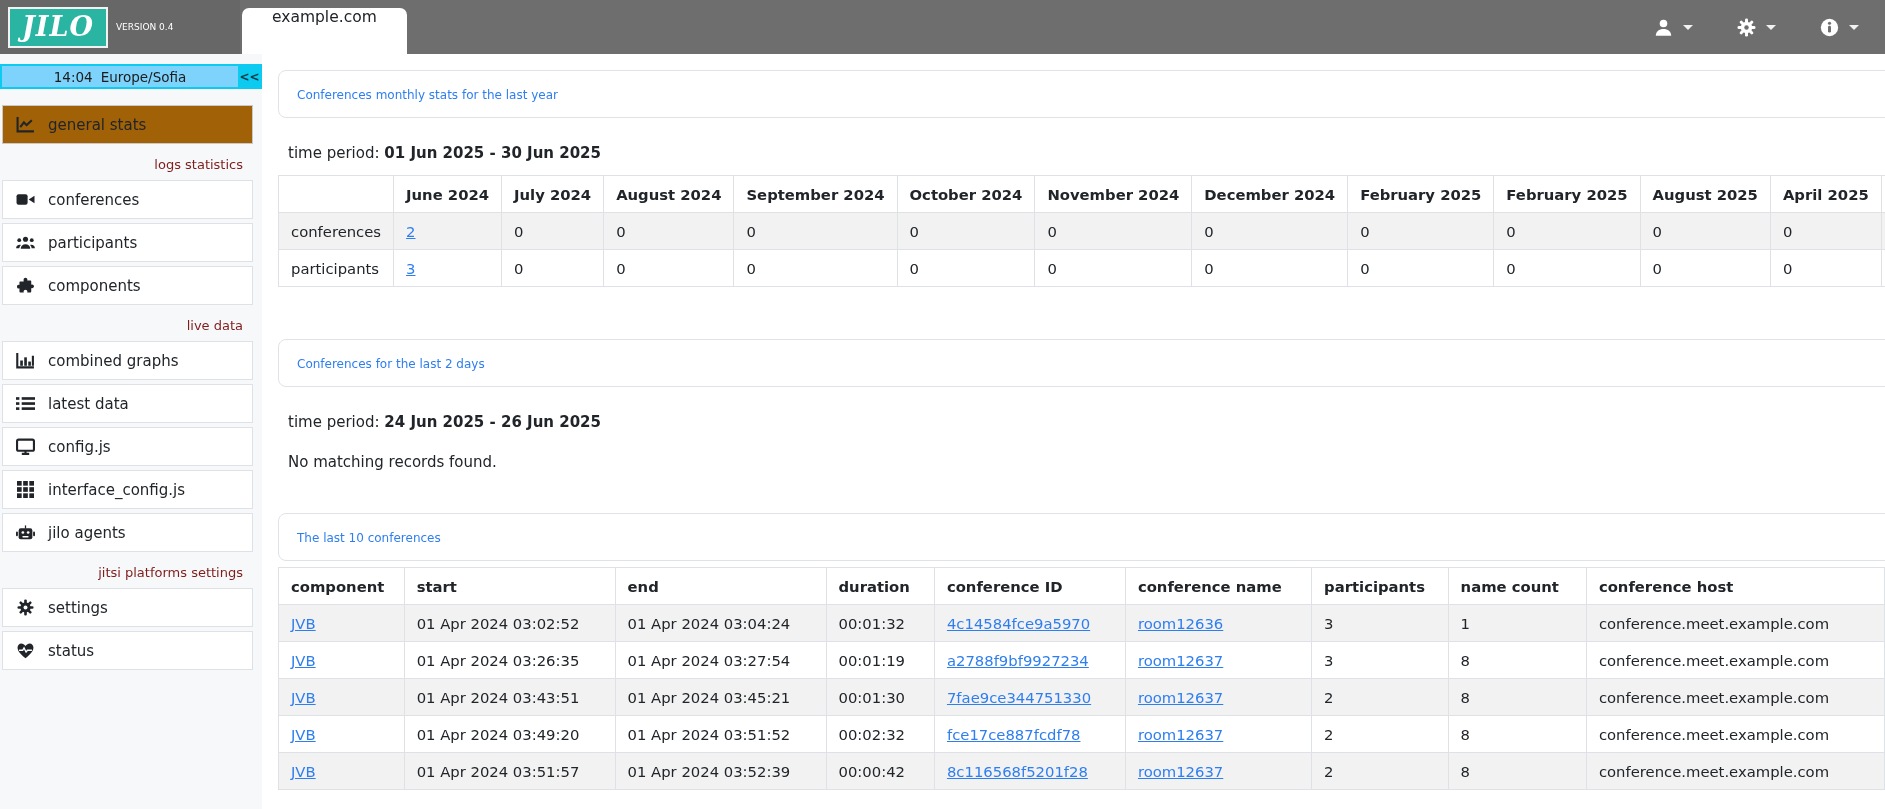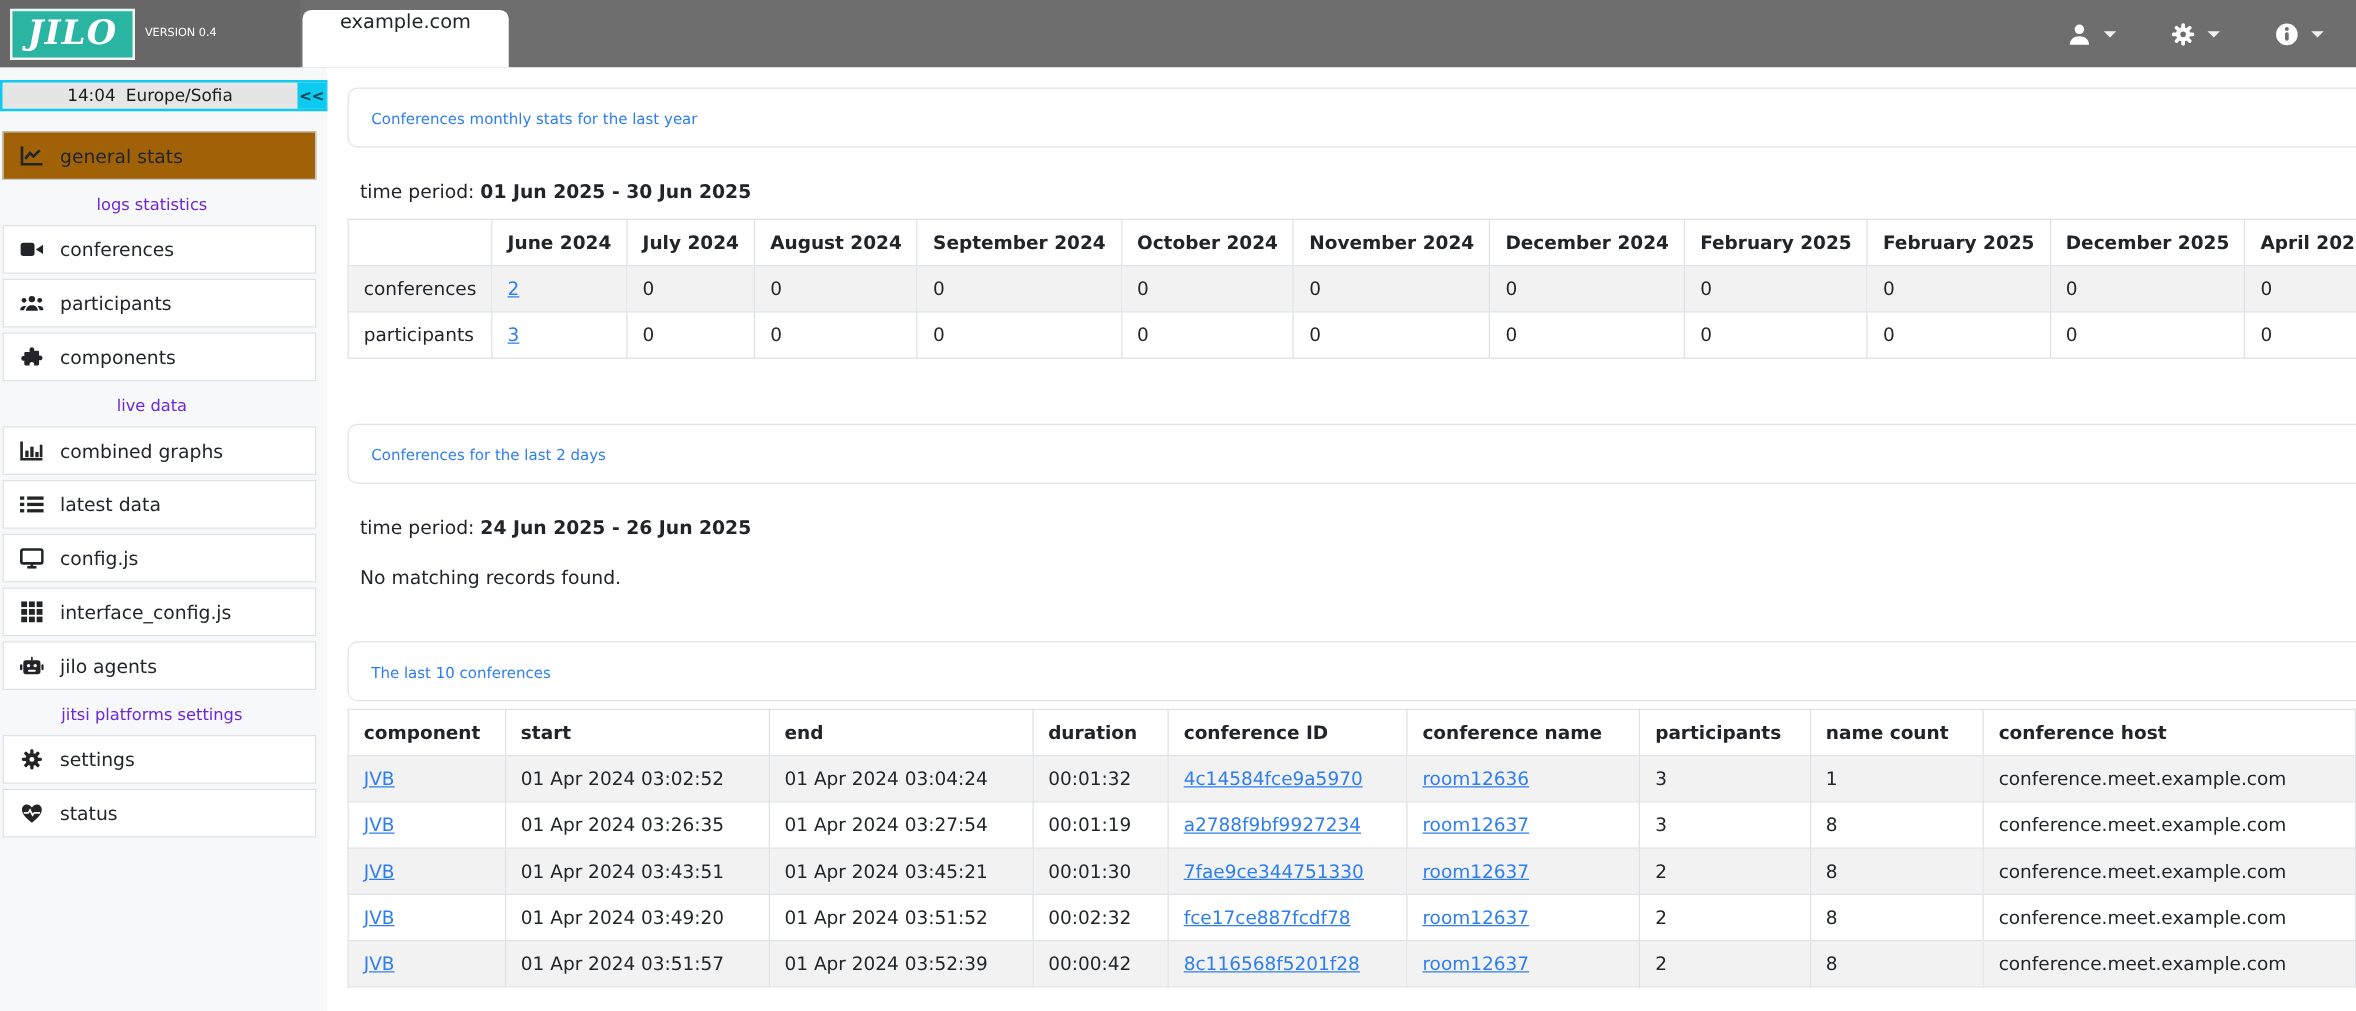--- a/index.html
+++ b/index.html
@@ -13,29 +13,29 @@
   .logo-text { font-family:"DejaVu Serif","Liberation Serif",serif; font-style:italic; font-weight:bold; font-size:27px; color:#fff; letter-spacing:1px; }
   .version { color:#fff; font-size:9px; margin-left:8px; white-space:nowrap; }
   .tab { position:absolute; left:242px; top:8px; height:46px; background:#fff; border-radius:7px 7px 0 0; padding:0 30px; display:flex; align-items:flex-start; font-size:15.5px; color:#212529; }
   .topbar-right { position:absolute; right:0; top:0; height:54px; display:flex; align-items:center; gap:44px; padding-right:26px; }
   .menu-trigger { display:flex; align-items:center; gap:10px; cursor:pointer; }
   .ticon { width:19px; height:19px; display:block; }
   .caret { width:0; height:0; border-left:5px solid transparent; border-right:5px solid transparent; border-top:5px solid #fff; opacity:.9; }
 
   
   .sidebar { position:absolute; top:54px; left:0; bottom:0; width:262px; background:#f7f8f9; }
-  .clock { margin-top:10px; width:263px; height:25px; border:2px solid #0dcaf0; background:#e5e5e5; display:flex; align-items:stretch; }
+  .clock { margin-top:10px; width:263px; height:25px; border:2px solid #0dcaf0; background:#7dd3fc; display:flex; align-items:stretch; }
   .clock-text { flex:1; display:flex; align-items:center; justify-content:center; gap:8px; font-size:13.5px; color:#1b1b1b; }
   .clock-btn { width:23px; background:#0dcaf0; color:#0a3a44; font-size:12px; font-weight:bold; display:flex; align-items:center; justify-content:center; cursor:pointer; }
   .nav { margin-top:16px; }
   .nav-item { width:251px; margin:0 0 4px 2px; background:#fff; border:1px solid #dee2e6; height:39px; display:flex; align-items:center; gap:13px; padding-left:13px; font-size:15px; color:#212529; cursor:pointer; }
   .nav-item.active { background:#a16207; border-color:#c9c9c9;text-align:right; }
   .nav-icon { width:19px; height:17px; display:flex; align-items:center; justify-content:center; color:#212529; flex:none; }
   .nav-icon svg { width:100%; height:100%; }
-  .section-label { width:253px; text-align:center; padding:9px 10px 8px 0; font-size:13px; color:#6d28d9; }
+  .section-label { width:253px; text-align:right; padding:9px 10px 8px 0; font-size:13px; color:#7f1d1d; }
 
   
   .main { position:absolute; top:54px; left:262px; right:0; bottom:0; background:#fff; padding:16px 0 0 16px; overflow:hidden; }
   .card { width:1660px; border:1px solid #dfe3e8; border-radius:8px; padding:14px 18px; }
   .card-title { color:#2e7ef0; font-size:12px; }
   .tp { margin:26px 12px 0 10px; font-size:15px; }
   .tp b { font-weight:bold; }
   .empty-msg { margin:22px 0 0 10px; font-size:15px; }
   .gap-card2 { margin-top:52px; }
   .gap-card3 { margin-top:42px; }
@@ -275,21 +275,21 @@
           <th></th>
           <th>June 2024</th>
           <th>July 2024</th>
           <th>August 2024</th>
           <th>September 2024</th>
           <th>October 2024</th>
           <th>November 2024</th>
           <th>December 2024</th>
           <th>February 2025</th>
           <th>February 2025</th>
-          <th>December 2025</th>
+          <th>August 2025</th>
           <th>April 2025</th>
           <th>May 2025</th>
         </tr>
       </thead>
       <tbody>
         <tr>
           <td>conferences</td>
           <td><a class="cell-link">2</a></td>
           <td>0</td>
           <td>0</td>

